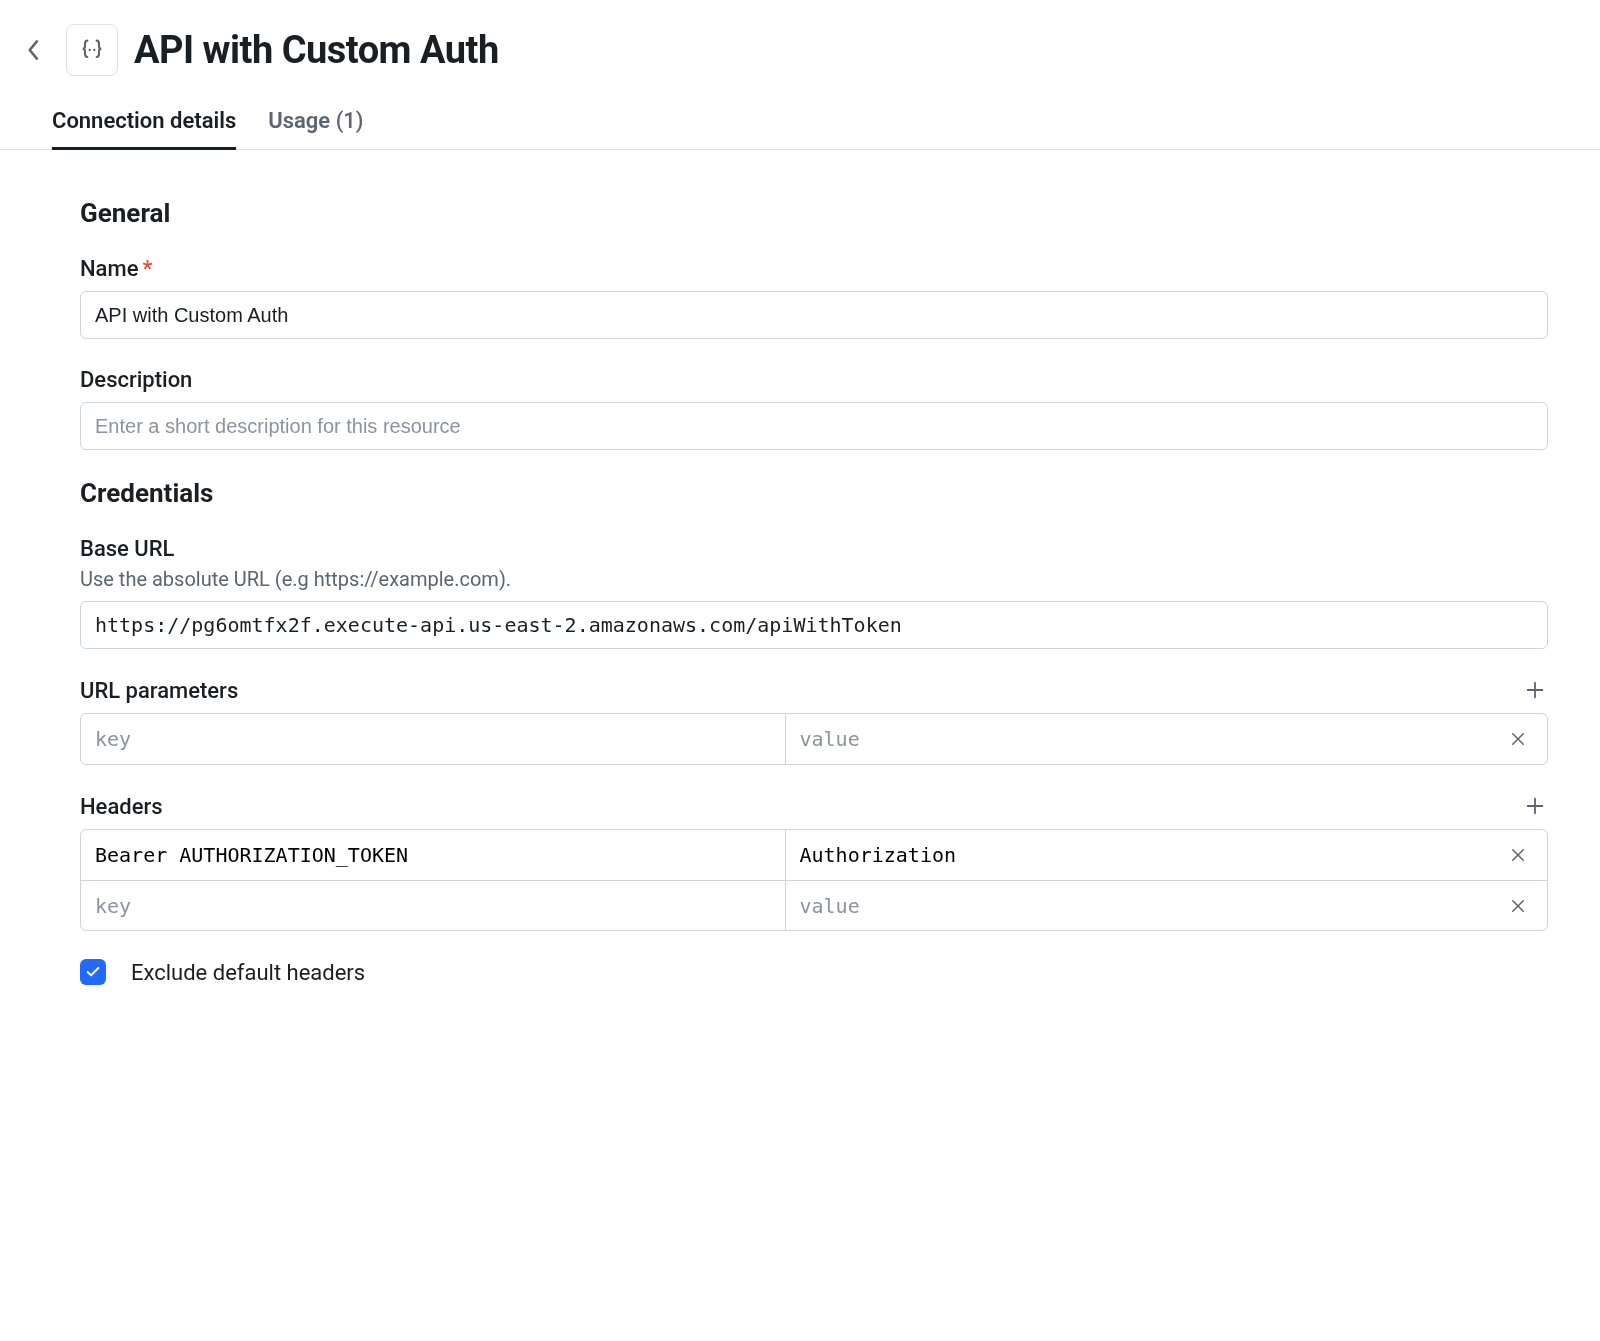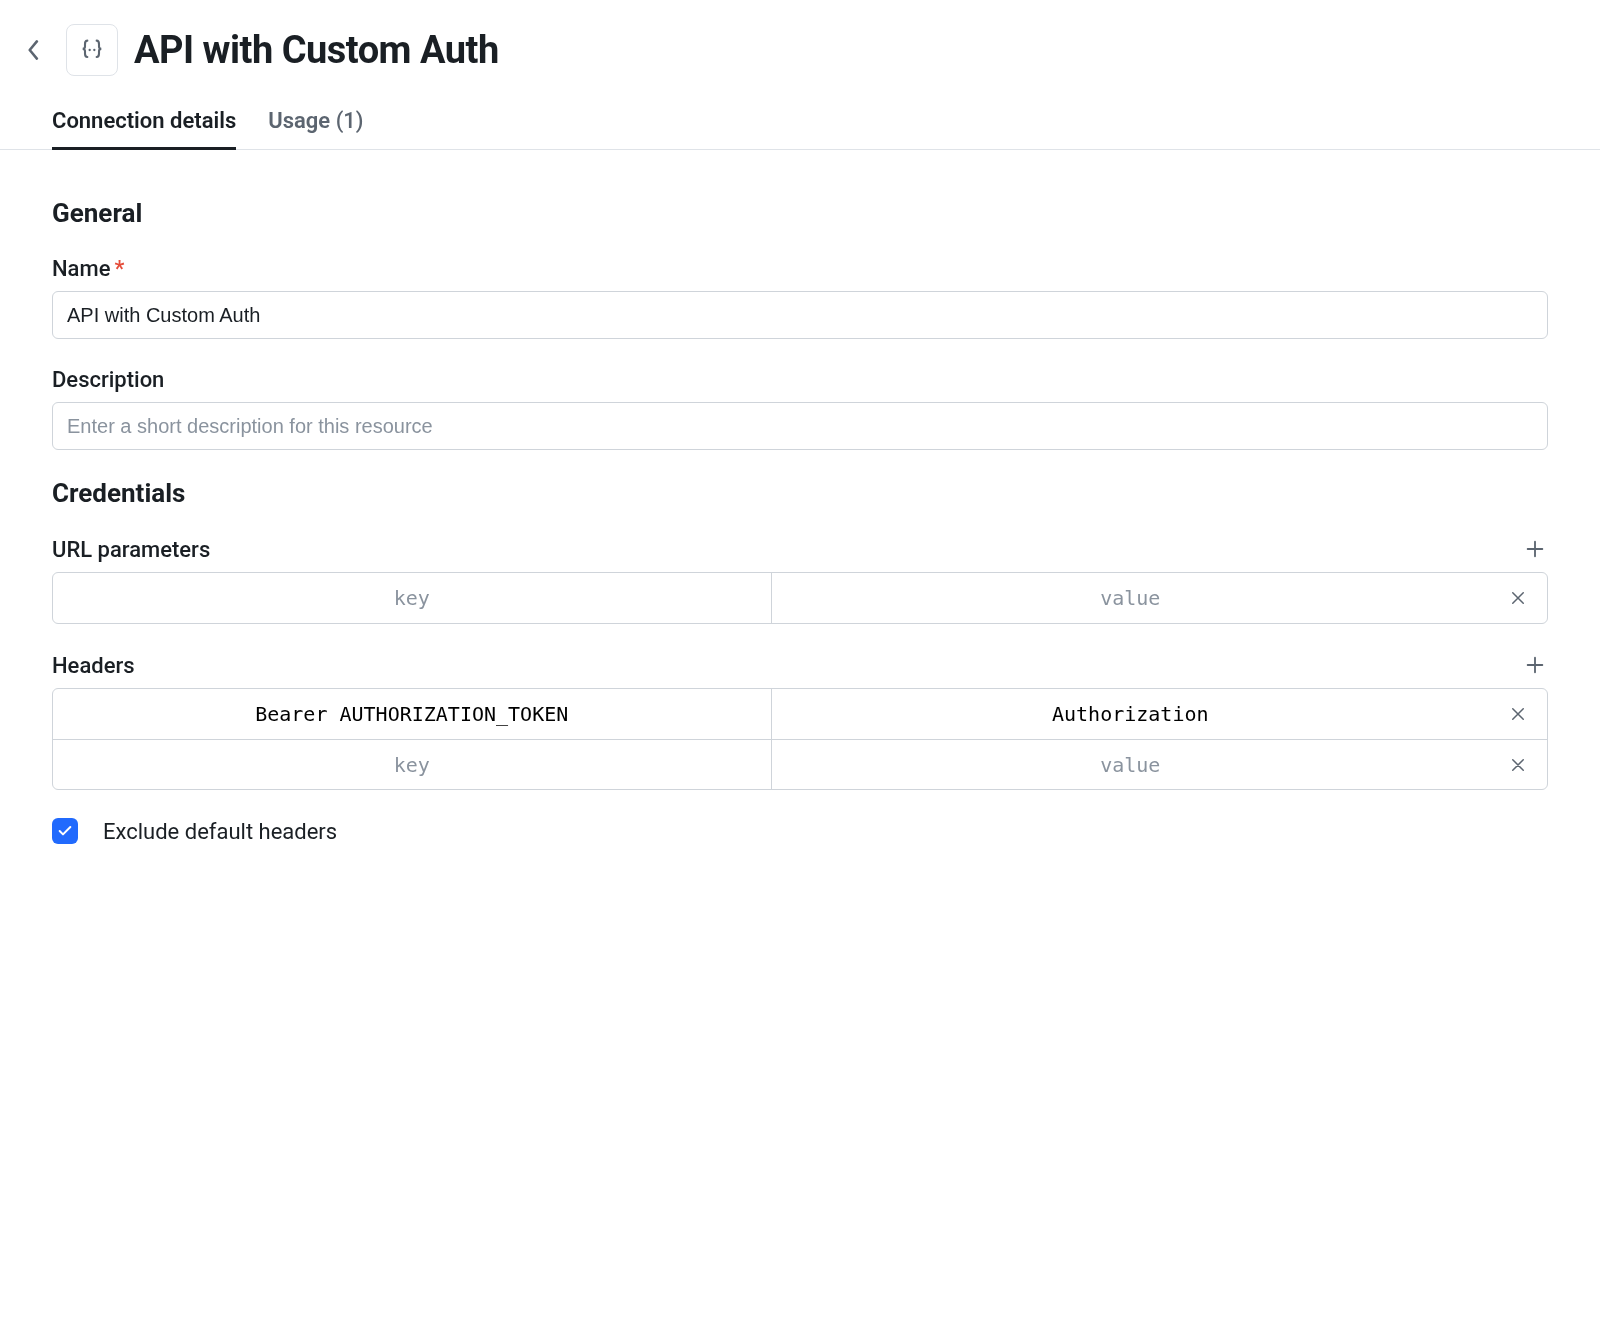--- a/index.html
+++ b/index.html
@@ -29,21 +29,21 @@
   .icon-box  { width: 52px; height: 52px; border-radius: 8px; border: 1px solid var(--border); display:flex; align-items:center; justify-content:center; color: var(--fg-muted); }
   .page-title{ font-size: 38px; font-weight: 700; letter-spacing: -0.5px; }
 
   
   .tabs      { display:flex; gap: 32px; padding: 24px 52px 0 52px; border-bottom: 1px solid var(--border); }
   .tab       { padding: 0 0 14px 0; font-size: 22px; font-weight: 600; color: var(--fg-muted); cursor:pointer; border-bottom: 3px solid transparent; margin-bottom:-1px; }
   .tab.active{ color: var(--fg); border-bottom-color: var(--fg); }
   .tab .count{ font-weight: 500; }
 
   
-  .form      { padding: 32px 52px 0 52px; }
+  .form      { padding: 32px 52px 0 80px; }
   .section-h { font-size: 26px; font-weight: 700; margin: 24px 0 28px 0; }
   .section-h.first { margin-top: 16px; }
 
   .field     { margin-bottom: 28px; }
   .label     { font-size: 22px; font-weight: 500; margin-bottom: 10px; display:flex; align-items:flex-start; gap:4px; }
   .req       { color: var(--danger); font-weight: 600; }
   .hint      { font-size: 20px; color: var(--fg-muted); margin: -4px 0 10px 0; }
 
   .tinput {
     width: 100%; height: 48px;
@@ -63,21 +63,21 @@
   .add-btn   { width: 26px; height: 26px; display:flex; align-items:center; justify-content:center; color: var(--fg-muted); cursor:pointer; }
 
   .kv-table  { border: 1px solid var(--border-strong); border-radius: 6px; overflow: hidden; }
   .kv-row    { display:flex; align-items:stretch; height: 50px; }
   .kv-row + .kv-row { border-top: 1px solid var(--border-strong); }
   .kv-cell   { flex: 1 1 0; display:flex; align-items:center; }
   .kv-cell + .kv-cell { border-left: 1px solid var(--border-strong); }
   .kv-act    { flex: 0 0 58px; display:flex; align-items:center; justify-content:center; color: var(--fg-muted); cursor:pointer; }
   .kv-input  {
     width: 100%; height: 100%; border: none; outline: none;
-    padding: 0 14px; font-size: 20px; background: transparent; text-align: center;
+    padding: 0 14px; font-size: 20px; background: transparent;
   }
   .kv-input::placeholder { color: var(--fg-light); }
 
   
   .chk-row   { display:flex; align-items:center; gap: 25px; margin-top: 22px; }
   .chk       { width: 26px; height: 26px; border-radius: 6px; display:flex; align-items:center; justify-content:center; cursor:pointer; }
   .chk.checked { background: var(--accent); }
   .chk svg   { color: #fff; }
   .chk-label { font-size: 22px; }
 
@@ -126,20 +126,25 @@
       <input class="tinput" type="text" value="API with Custom Auth" style="">
     </div>
 
     <div class="field">
       <div class="label">Description</div>
       <input class="tinput" type="text" placeholder="Enter a short description for this resource" style="">
     </div>
 
     <div class="section-h">Credentials</div>
 
+    <div class="field">
+      <div class="label">Base URL</div>
+      <div class="hint">Use the absolute URL (e.g https://example.com).</div>
+      <input class="tinput mono" type="text" value="https://pg6omtfx2f.execute-api.us-east-2.amazonaws.com/apiWithToken" style="">
+    </div>
 
     <div class="field">
       <div class="kv-head">
         <div class="label">URL parameters</div>
         <div class="add-btn">
           <svg width="22" height="22" viewBox="0 0 24 24">
               <path d="M12 4v16M4 12h16" stroke="currentColor" stroke-width="2" stroke-linecap="round"></path>
             </svg>
         </div>
       </div>

